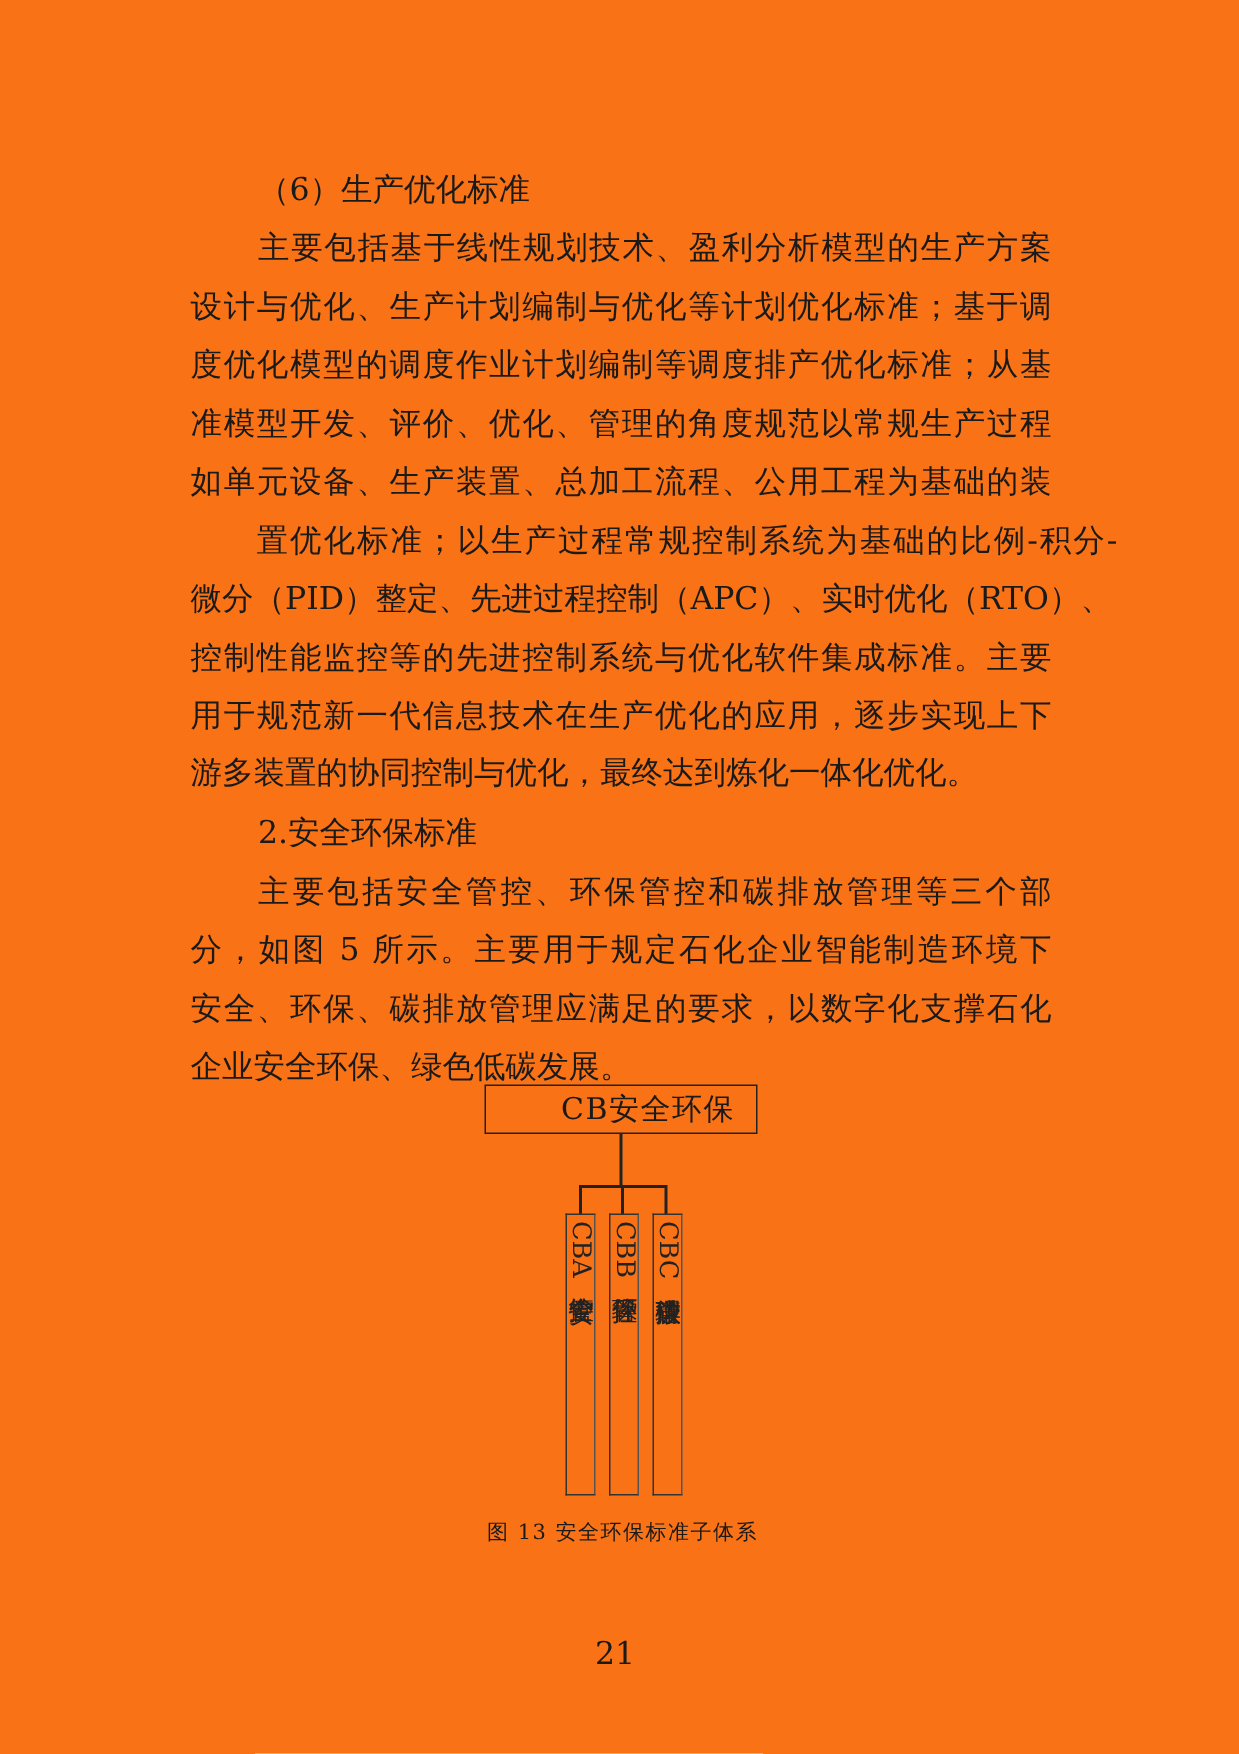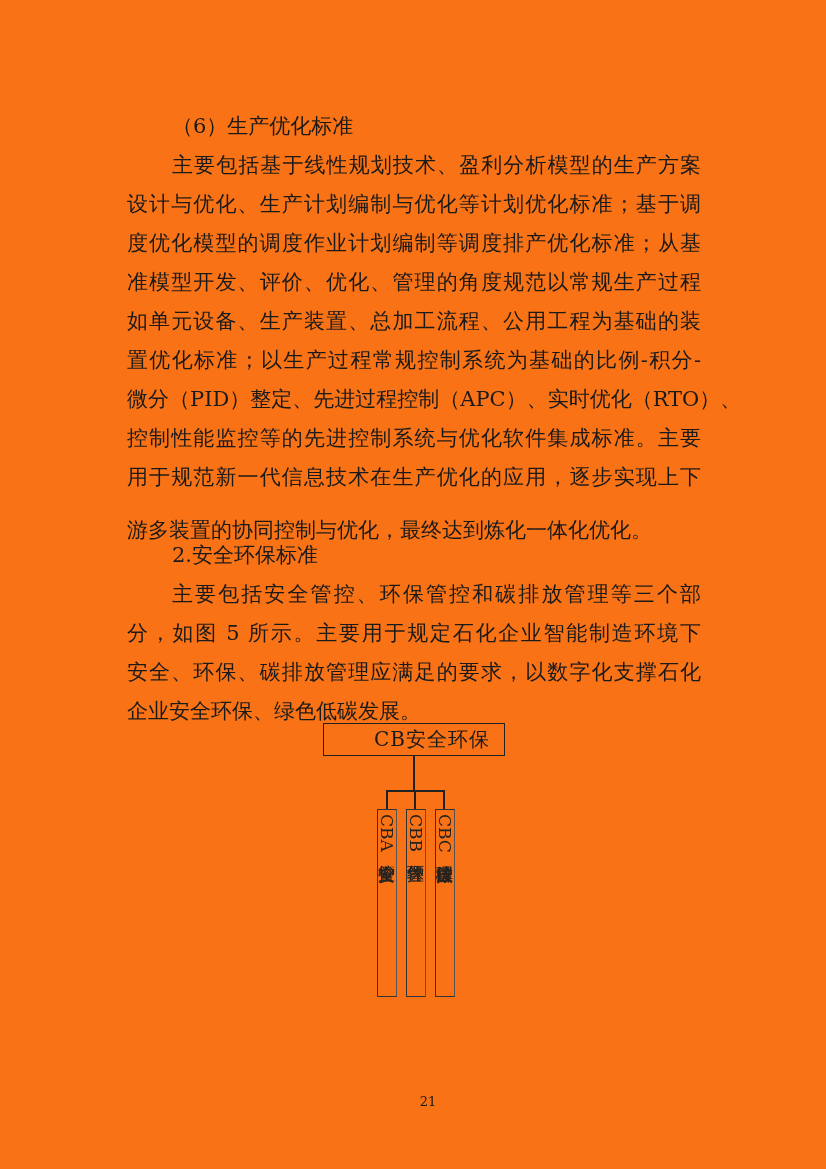--- a/index.html
+++ b/index.html
@@ -15,41 +15,41 @@
     .top-box { position: absolute; left: 323px; top: 723px; width: 182px; height: 33px;
                border: 1.5px solid #222; box-sizing: border-box; font-size: 20px; line-height: 30px;
                text-align: center; letter-spacing: 1px; padding-left: 36px; }
     .conn { position: absolute; background: #222; }
     .child-box { position: absolute; top: 809px; width: 20px; height: 188px; border: 1.5px solid #333;
                  box-sizing: border-box; border-right-color: #555; }
     .child-label { position: absolute; left: 0; top: 4px; width: 18px; font-size: 17px; line-height: 19px;
                    writing-mode: vertical-rl; text-orientation: mixed; color: #222; }
     .caption { position: absolute; left: 300px; top: 1012px; width: 230px; text-align: center;
                font-size: 14px; line-height: 20px; letter-spacing: 1px; }
-    .page-number { position: absolute; left: 388px; top: 1092px; width: 80px; text-align: center;
-                   font-size: 13px; line-height: 20px; }
+    .page-number { position: absolute; left: 370px; top: 1092px; width: 80px; text-align: center;
+                   font-size: 21px; line-height: 20px; }
   </style>
 </head>
 <body>
 
 <div class="page">
 
   <div class="text-block" style="top:0;">
     <div class="line short indent" style="top:111px;">（6）生产优化标准</div>
 
     <div class="line indent" style="top:150px;">主要包括基于线性规划技术、盈利分析模型的生产方案</div>
     <div class="line" style="top:189px;">设计与优化、生产计划编制与优化等计划优化标准；基于调</div>
     <div class="line" style="top:228px;">度优化模型的调度作业计划编制等调度排产优化标准；从基</div>
     <div class="line" style="top:267px;">准模型开发、评价、优化、管理的角度规范以常规生产过程</div>
     <div class="line" style="top:306px;font-family:Liberation Serif, serif;">如单元设备、生产装置、总加工流程、公用工程为基础的装</div>
-    <div class="line" style="top:345px;">置优化标准；以生产过程常规控制系统为基础的比例-积分-</div>
+    <div class="line" style="top:345px;margin-left:44px;">置优化标准；以生产过程常规控制系统为基础的比例-积分-</div>
     <div class="line" style="top:384px;">微分（PID）整定、先进过程控制（APC）、实时优化（RTO）、</div>
     <div class="line" style="top:423px;font-family:Liberation Serif, serif;">控制性能监控等的先进控制系统与优化软件集成标准。主要</div>
     <div class="line" style="top:462px;">用于规范新一代信息技术在生产优化的应用，逐步实现上下</div>
-    <div class="line short" style="top:515px;">游多装置的协同控制与优化，最终达到炼化一体化优化。</div>
+    <div class="line short" style="top:500px;">游多装置的协同控制与优化，最终达到炼化一体化优化。</div>
 
     <div class="line short indent" style="top:540px;">2.安全环保标准</div>
 
     <div class="line indent" style="top:579px;">主要包括安全管控、环保管控和碳排放管理等三个部</div>
     <div class="line" style="top:618px;">分，如图 5 所示。主要用于规定石化企业智能制造环境下</div>
     <div class="line" style="top:657px;">安全、环保、碳排放管理应满足的要求，以数字化支撑石化</div>
     <div class="line short" style="top:696px;">企业安全环保、绿色低碳发展。</div>
   </div>
 
   <div class="diagram">
@@ -65,15 +65,16 @@
       <div class="child-label">CBA安全管控</div>
     </div>
     <div class="child-box" style="left:406px;">
       <div class="child-label">CBB环保管控</div>
     </div>
     <div class="child-box" style="left:435px;">
       <div class="child-label">CBC碳排放管理</div>
     </div>
   </div>
 
+  <div class="caption">图 13  安全环保标准子体系</div>
 
   <div class="page-number">21</div>
 </div>
 
 </body></html>

